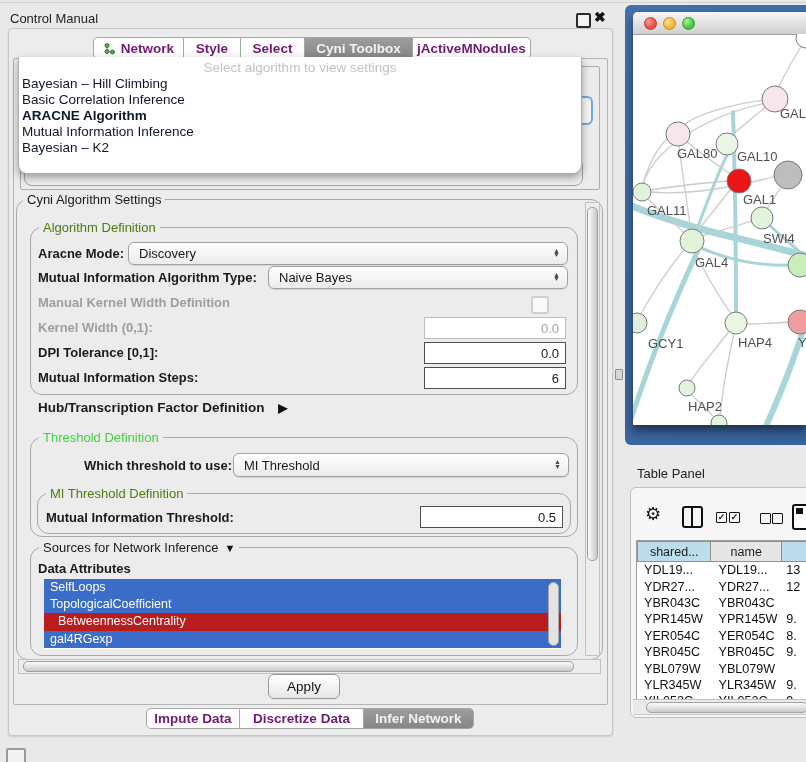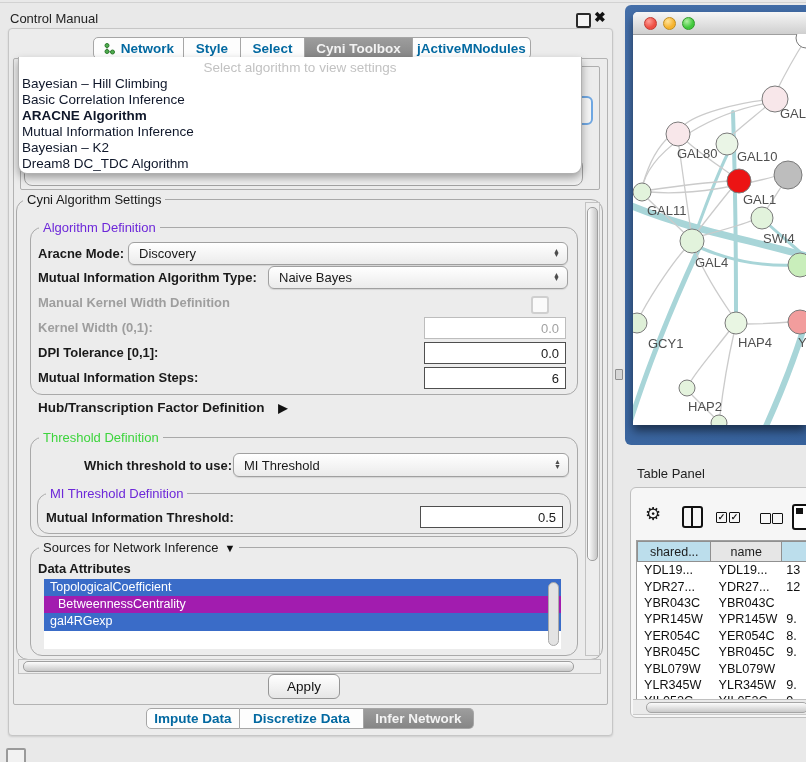--- a/index.html
+++ b/index.html
@@ -15,42 +15,42 @@
   #cp-close{left:594px;top:9px;font-size:14px;font-weight:bold;color:#111}
   #control-panel{left:8px;top:28px;width:603px;height:706px;background:#ececec;border:1px solid #c6c6c6;
                  border-radius:4px;box-shadow:0 1px 2px rgba(0,0,0,.12)}
   #content-box{left:13px;top:58px;width:593px;height:645px;background:#ececec;border:1px solid #b3b3b3;border-radius:2px}
 
   
   .tabbar{display:flex;height:22px;z-index:30}
   #top-tabbar{left:93px;top:37px}
   #bottom-tabbar{left:146px;top:708px;height:21px}
   .tabseg{display:flex;align-items:center;justify-content:center;background:#fdfdfd;border:1px solid #a6a6a6;
-          border-left:none;font-size:13.5px;font-weight:600;color:#0369a1;padding:0 2px;box-sizing:border-box}
+          border-left:none;font-size:13.5px;font-weight:600;color:#701a75;padding:0 2px;box-sizing:border-box}
   .tabseg:first-child{border-left:1px solid #a6a6a6;border-radius:5px 0 0 5px}
   .tabseg:last-child{border-radius:0 5px 5px 0}
   .tabseg.selected{background:linear-gradient(#9d9d9d,#868686);color:#f3f3f3}
   .tabicon{width:13px;height:13px;margin-right:5px}
 
   
   #algo-popup{left:18px;top:57px;width:562px;height:116px;background:#fff;border:1px solid #b0b0b0;border-top:none;
               border-radius:0 0 9px 9px;box-shadow:0 4px 9px rgba(0,0,0,.35);z-index:50;overflow:hidden}
   #popup-placeholder{text-align:center;color:#c2c2c2;font-size:13.5px;padding-top:3px;height:16px}
   .popup-item{font-size:13.5px;line-height:16.1px;padding-left:3px;color:#0f172a}
   .popup-item.bold{font-weight:bold}
 
   
   #inference-box{left:20px;top:66px;width:578px;height:122px;border:1px solid #aeaeae;border-radius:2px;background:#ececec;z-index:5}
   #combo-focus{left:556px;top:96px;width:33px;height:25px;background:#f5f5f5;border:2px solid #6fa7e2;border-radius:6px;z-index:6}
   #combo-under{left:24px;top:158px;width:557px;height:26px;background:#f1f1f1;border:1px solid #a2a2a2;border-radius:8px;z-index:6}
 
   
   .group{position:absolute;border:1px solid #a9a9a9;border-radius:12px}
   .gtitle{position:absolute;top:-8px;left:8px;background:#ececec;padding:0 4px;font-size:13px;line-height:15px;white-space:nowrap}
-  .blue{color:#6d28d9}.green{color:#3dd43d}
+  .blue{color:#4d7c0f}.green{color:#3dd43d}
   .row-label{position:absolute;font-weight:bold;font-size:13px;white-space:nowrap}
   .dim{color:#9e9e9e}
 
   .combo{position:absolute;background:linear-gradient(#ffffff,#ebebeb);border:1px solid #a0a0a0;border-radius:6px;
          font-size:13px;display:flex;align-items:center;padding-left:10px;box-sizing:border-box;box-shadow:0 1px 1px rgba(0,0,0,.1)}
   .arrows{position:absolute;right:7px;top:50%;transform:translateY(-50%);display:flex;flex-direction:column;
           color:#4d4d4d;font-size:7px;line-height:4.6px;text-align:center}
   .tfield{position:absolute;background:#fff;border:1px solid #4f4f4f;font-size:13px;display:flex;align-items:center;
           justify-content:flex-end;padding-right:6px;box-sizing:border-box}
   .tfield.disabled{border:1px solid #bdbdbd;color:#a2a2a2}
@@ -160,21 +160,20 @@
   </div>
 
 <div class="abs" id="algo-popup">
   <div id="popup-placeholder">Select algorithm to view settings</div>
   <div id="popup-items">
       <div class="popup-item">Bayesian – Hill Climbing</div>
       <div class="popup-item">Basic Correlation Inference</div>
       <div class="popup-item bold">ARACNE Algorithm</div>
       <div class="popup-item">Mutual Information Inference</div>
       <div class="popup-item">Bayesian – K2</div>
-      <div class="popup-item">Dream8 DC_TDC Algorithm</div>
     </div>
 </div>
 
 <div class="group" id="cyni-group" style="left:16px;top:199px;width:585px;height:459px">
   <span class="gtitle" style="left:6px">Cyni Algorithm Settings</span>
 </div>
 
 <div class="group" style="left:30px;top:227px;width:546px;height:166px">
   <span class="gtitle blue">Algorithm Definition</span>
 </div>
@@ -229,22 +228,23 @@
 <span class="row-label" style="left:46px;top:510px">Mutual Information Threshold:</span>
 <div class="tfield" style="left:420px;top:506px;width:143px;height:22px">
   <span>0.5</span>
 </div>
 
 <div class="group" style="left:30px;top:547px;width:546px;height:107px">
   <span class="gtitle"><span>Sources for Network Inference</span><span class="tri-down">▼</span></span>
 </div>
 <span class="row-label" style="left:38px;top:561px">Data Attributes</span>
 <div class="abs" id="sources-list">
+    <div class="src-item selected" style="background: rgb(58, 108, 200);">SelfLoops</div>
     <div class="src-item selected" style="background: rgb(58, 108, 200);">TopologicalCoefficient</div>
-    <div class="src-item selected" style="background: #a21caf; padding-left: 14px;">BetweennessCentrality</div>
+    <div class="src-item selected" style="background: #b91c1c; padding-left: 14px;">BetweennessCentrality</div>
     <div class="src-item selected" style="background: rgb(58, 108, 200);">gal4RGexp</div>
   </div>
 <div class="abs" id="list-scroll">
     <div id="list-thumb"></div>
   </div>
 
 <div class="abs sb-track" id="cyni-vscroll">
   <div class="sb-thumb" id="cyni-vthumb"></div>
 </div>
 <div class="abs sb-track" id="cyni-hscroll">

